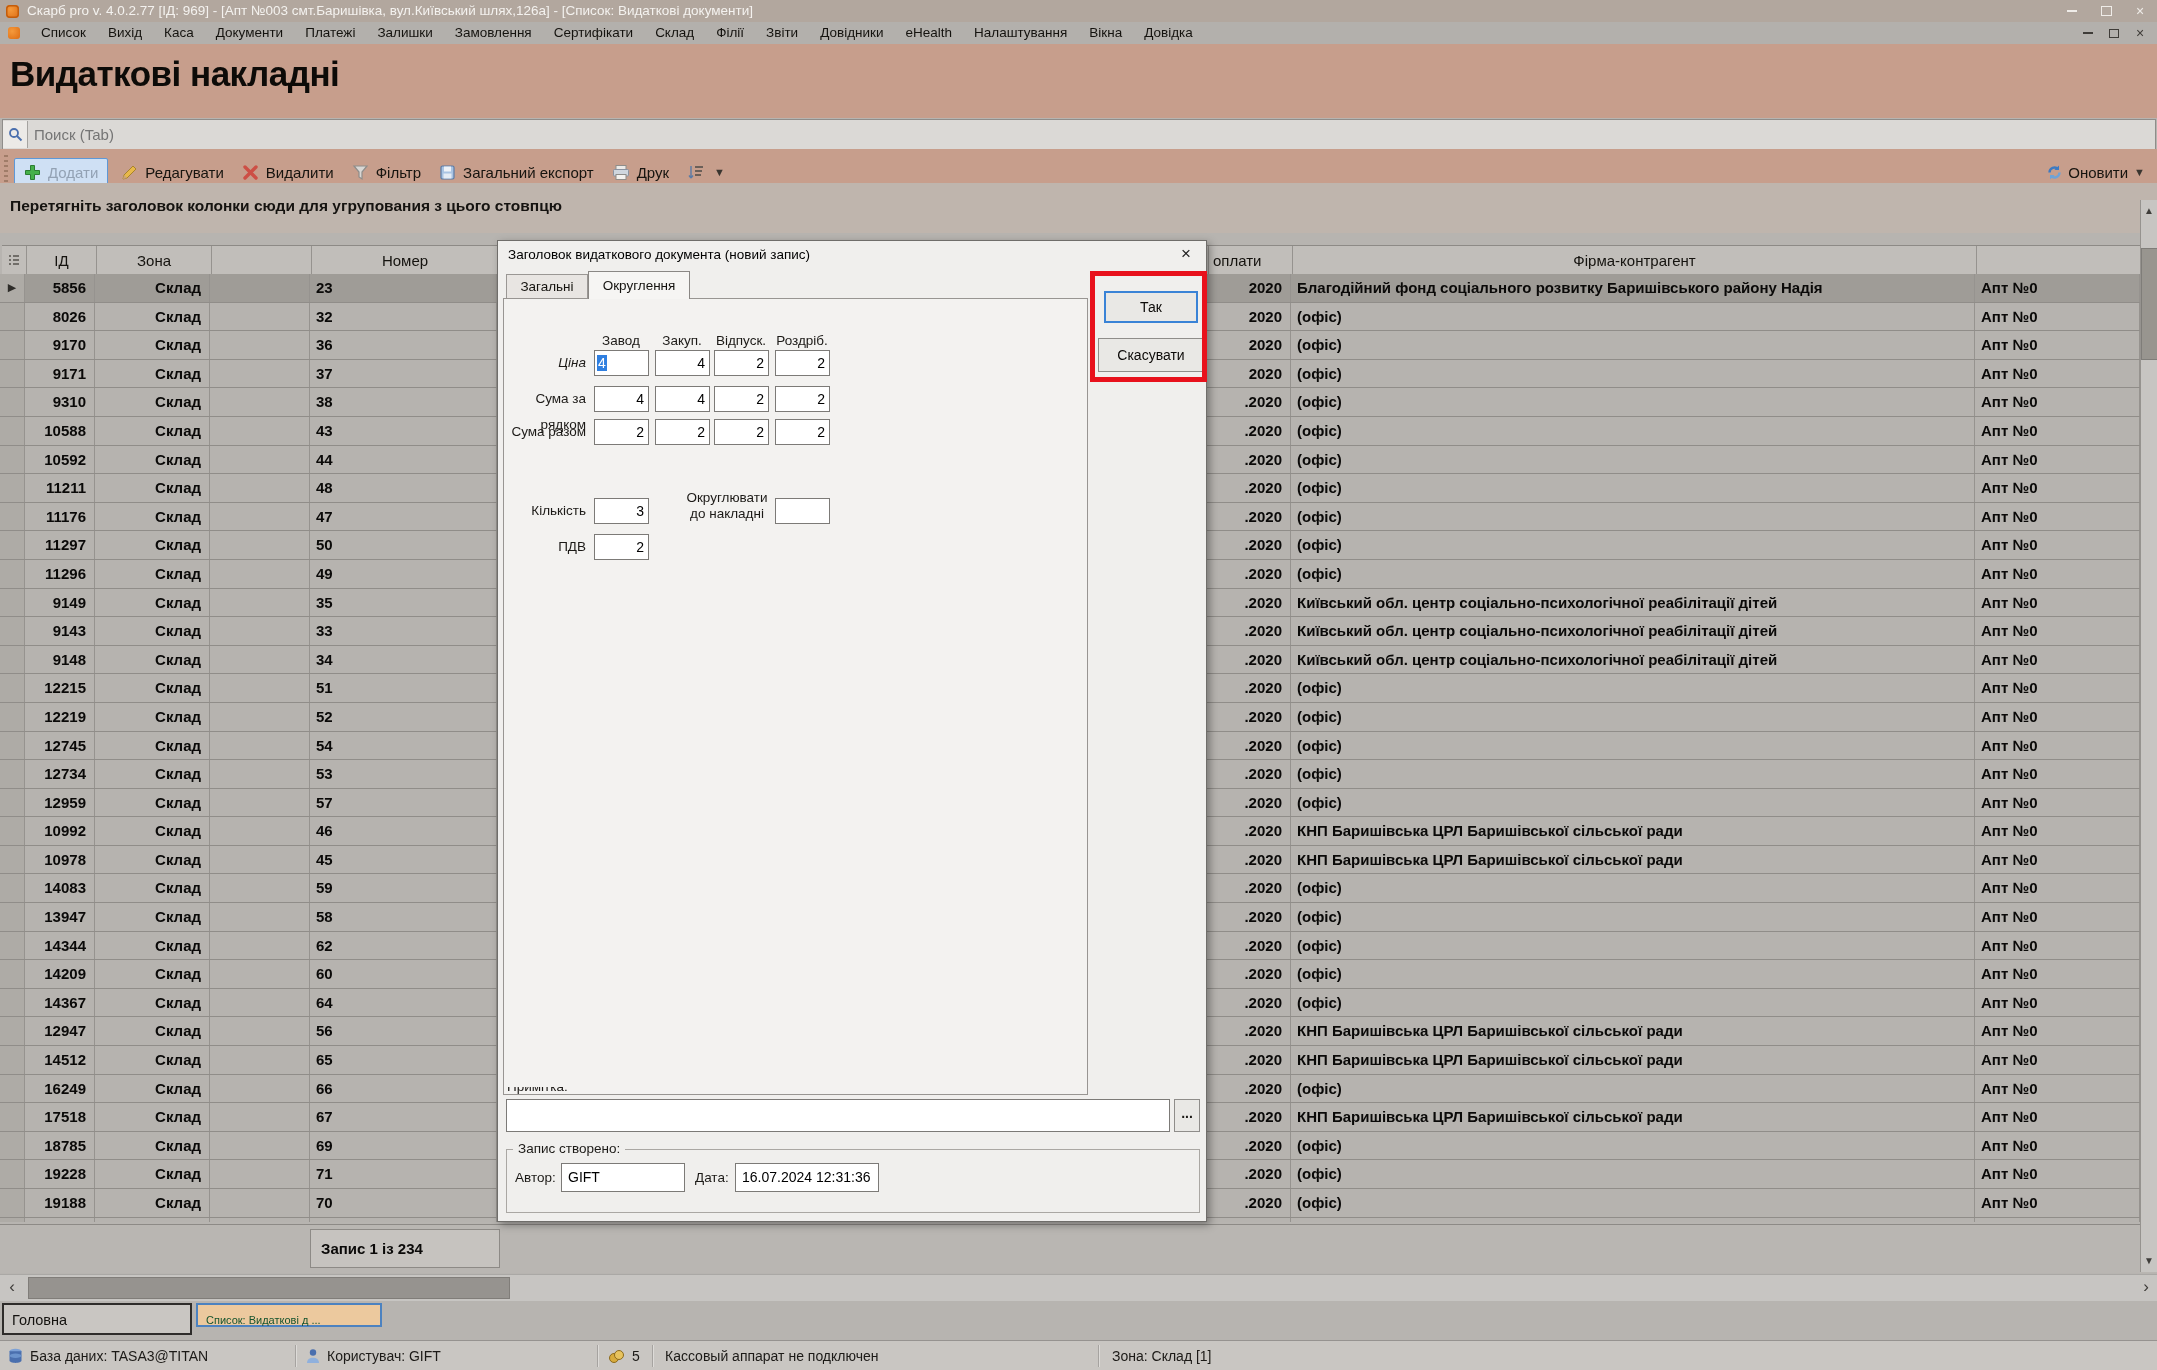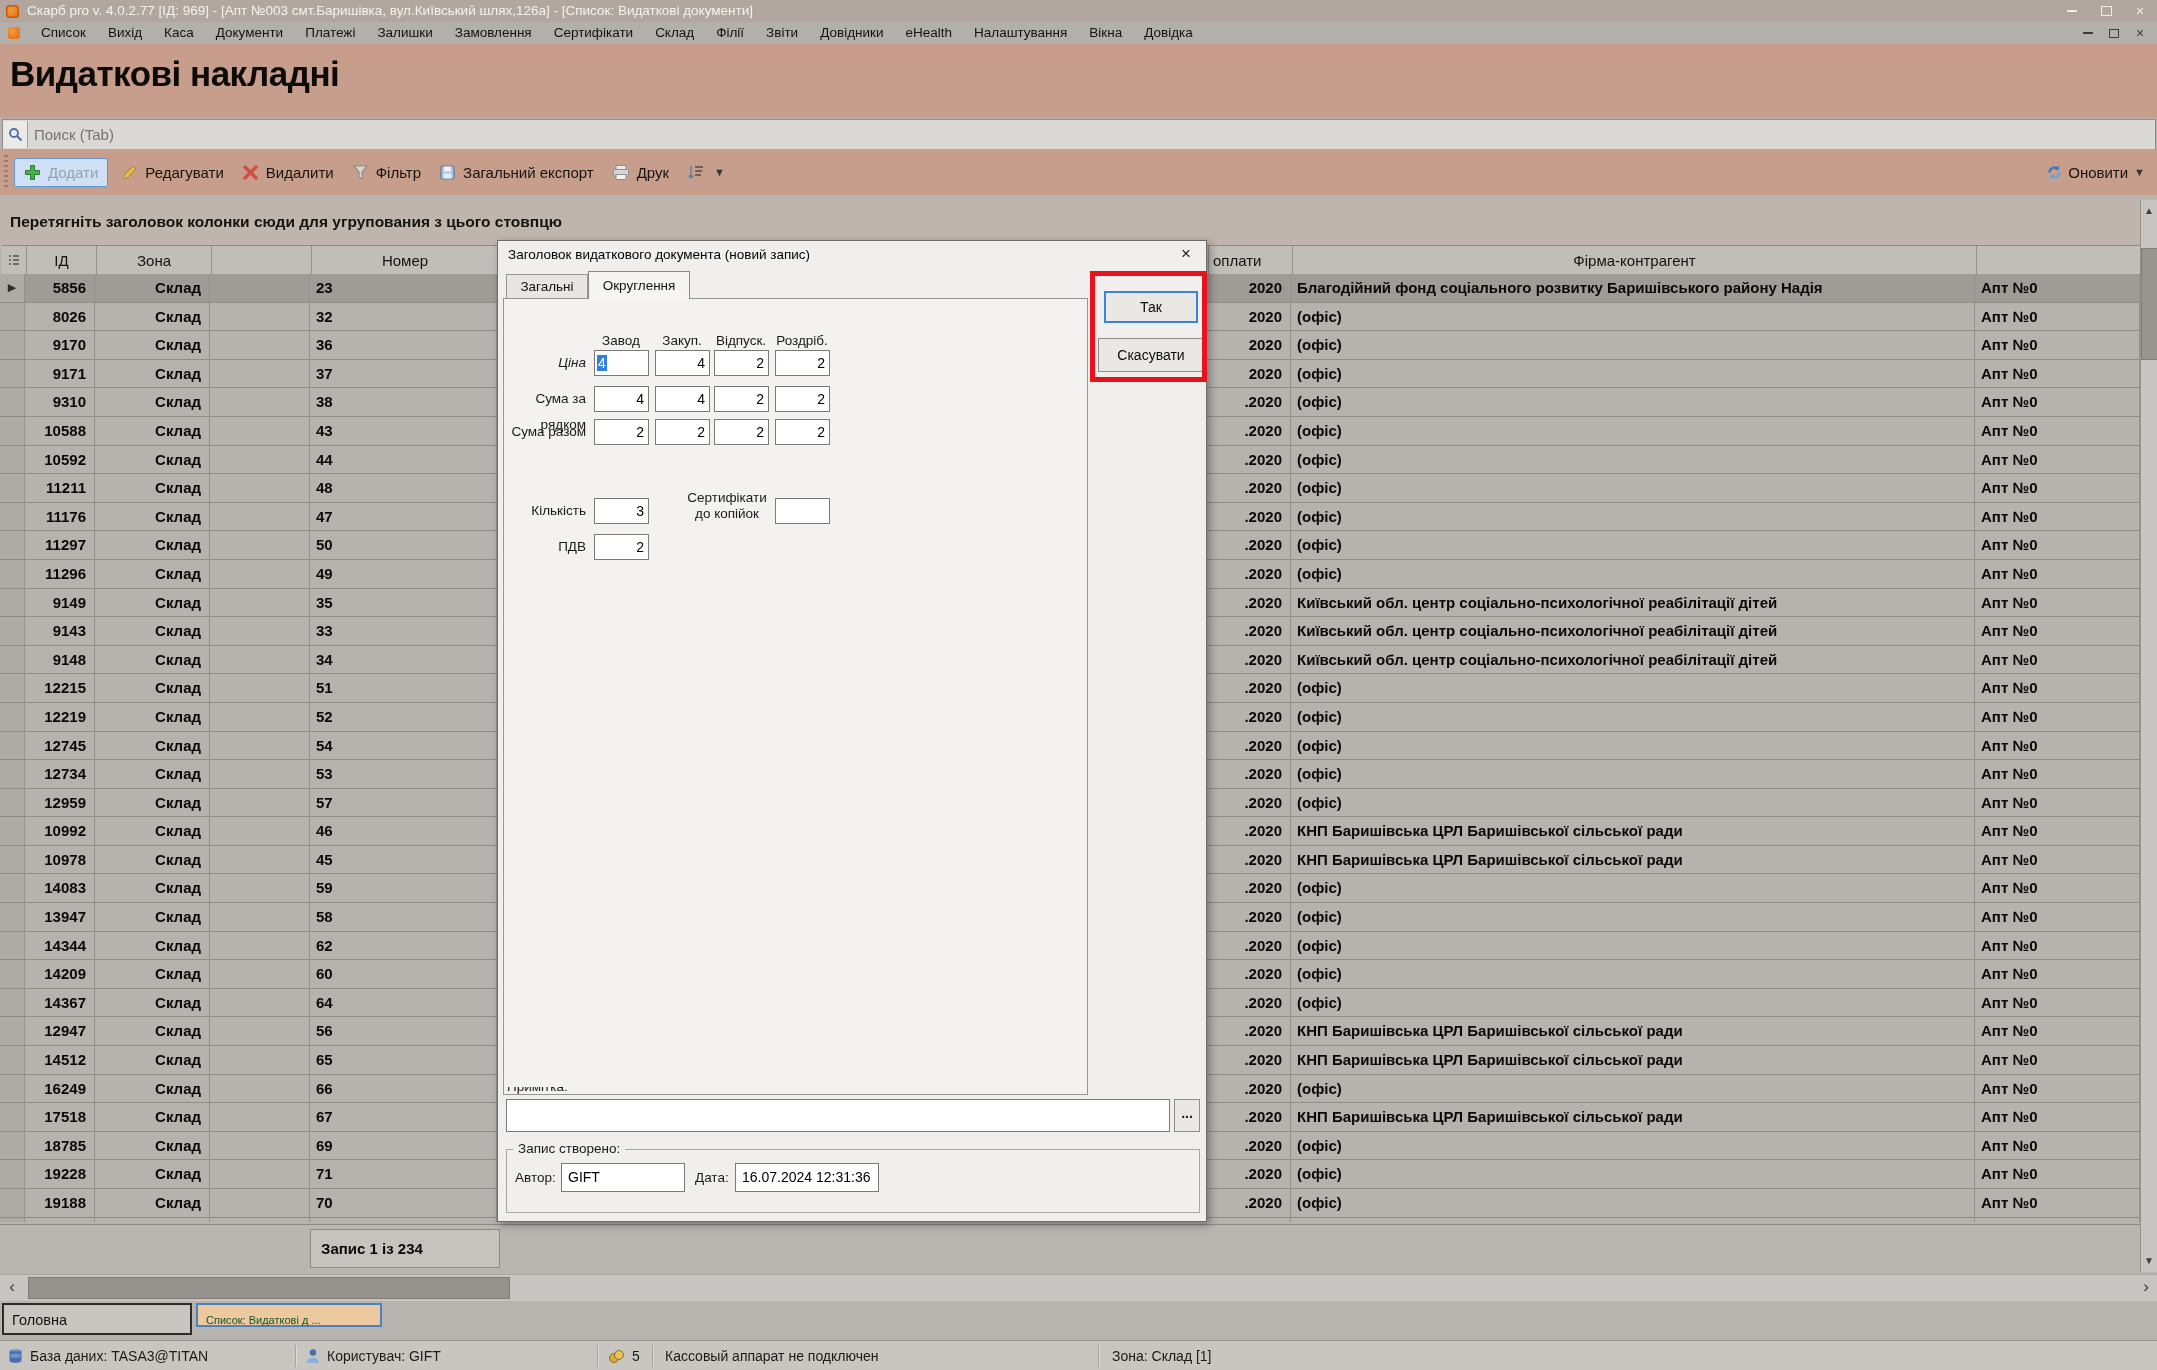--- a/index.html
+++ b/index.html
@@ -34,21 +34,21 @@
   #search-iconbox{width:24px;height:27px;border-right:1px solid #a5a3a0;display:flex;align-items:center;justify-content:center;background:#eceae7}
   #search-input{flex:1;border:0;background:transparent;outline:none;font-size:15px;color:#4f4d4a;padding-left:6px;font-family:inherit}
   #toolbar{left:0;top:149px;width:2157px;height:46px;background:#c79e8c;display:flex;align-items:center}
   .grip{width:4px;height:34px;margin:0 6px 0 4px;
     background:repeating-linear-gradient(to bottom,#a07c68 0 2px,transparent 2px 5px)}
   .tbtn{display:flex;align-items:center;gap:7px;padding:5px 9px;font-size:15px;color:#17140f}
   #btn-add{background:#cfe0f4;border:1px solid #5f98d6;border-radius:2px;color:#93a2b4;margin-right:4px}
   .caret{font-size:11px;color:#3a352f;margin-left:2px}
   #tb-right{margin-left:auto;display:flex;align-items:center;gap:4px;padding-right:12px;font-size:15px;color:#17140f}
   
-  #grouphint{left:0;top:199px;width:2157px;height:50px;background:#bfb5ad}
+  #grouphint{left:0;top:183px;width:2157px;height:50px;background:#bfb5ad}
   #grouphint div{font-size:15.5px;font-weight:bold;color:#151310;padding:14px 0 0 10px}
   
   .c0{width:25px}.c1{width:70px}.c2{width:115px}.c3{width:100px}.c4{width:187px}
   .c5{width:710px}.c6{width:84px}.c7{width:684px}.c8{width:165px}
   #gridheader{left:2px;top:245px;width:2140px;height:28px;display:flex;background:#c1beba;
     border-top:1px solid #8d8a86;border-bottom:1px solid #8d8a86;font-size:15px;color:#15130f}
   #gridheader>div{border-right:1px solid #96938f;display:flex;align-items:center;justify-content:center;box-sizing:border-box;overflow:hidden;white-space:nowrap}
   #gridheader .hleft{justify-content:flex-start;padding-left:4px}
   #table-rows{left:0;top:274px;width:2140px;height:948px;overflow:hidden}
   .trow{display:flex;height:27.6px;background:#b6b3af;border-bottom:1px solid #908d89}
@@ -728,21 +728,21 @@
       <div class="nfield" style="left: 277px; top: 145px;">2</div>
       <div class="glabel" style="top: 178px;">Сума разом</div>
       <div class="nfield" style="left: 96px; top: 178px;">2</div>
       <div class="nfield" style="left: 157px; top: 178px;">2</div>
       <div class="nfield" style="left: 216px; top: 178px;">2</div>
       <div class="nfield" style="left: 277px; top: 178px;">2</div>
     </div>
 
   <div class="glabel" style="top:257px">Кількість</div>
   <div class="nfield" style="left:96px;top:257px">3</div>
-  <div id="round-label">Сертифікати до копійок</div>
+  <div id="round-label">Округлювати до накладні</div>
   <div class="nfield" style="left:277px;top:257px"></div>
   <div class="glabel" style="top:293px">ПДВ</div>
   <div class="nfield" style="left:96px;top:293px">2</div>
 
   <div id="btn-ok">Так</div>
   <div id="btn-cancel">Скасувати</div>
 
   <div id="note-sliver">
       <span>Примітка:</span>
     </div>

